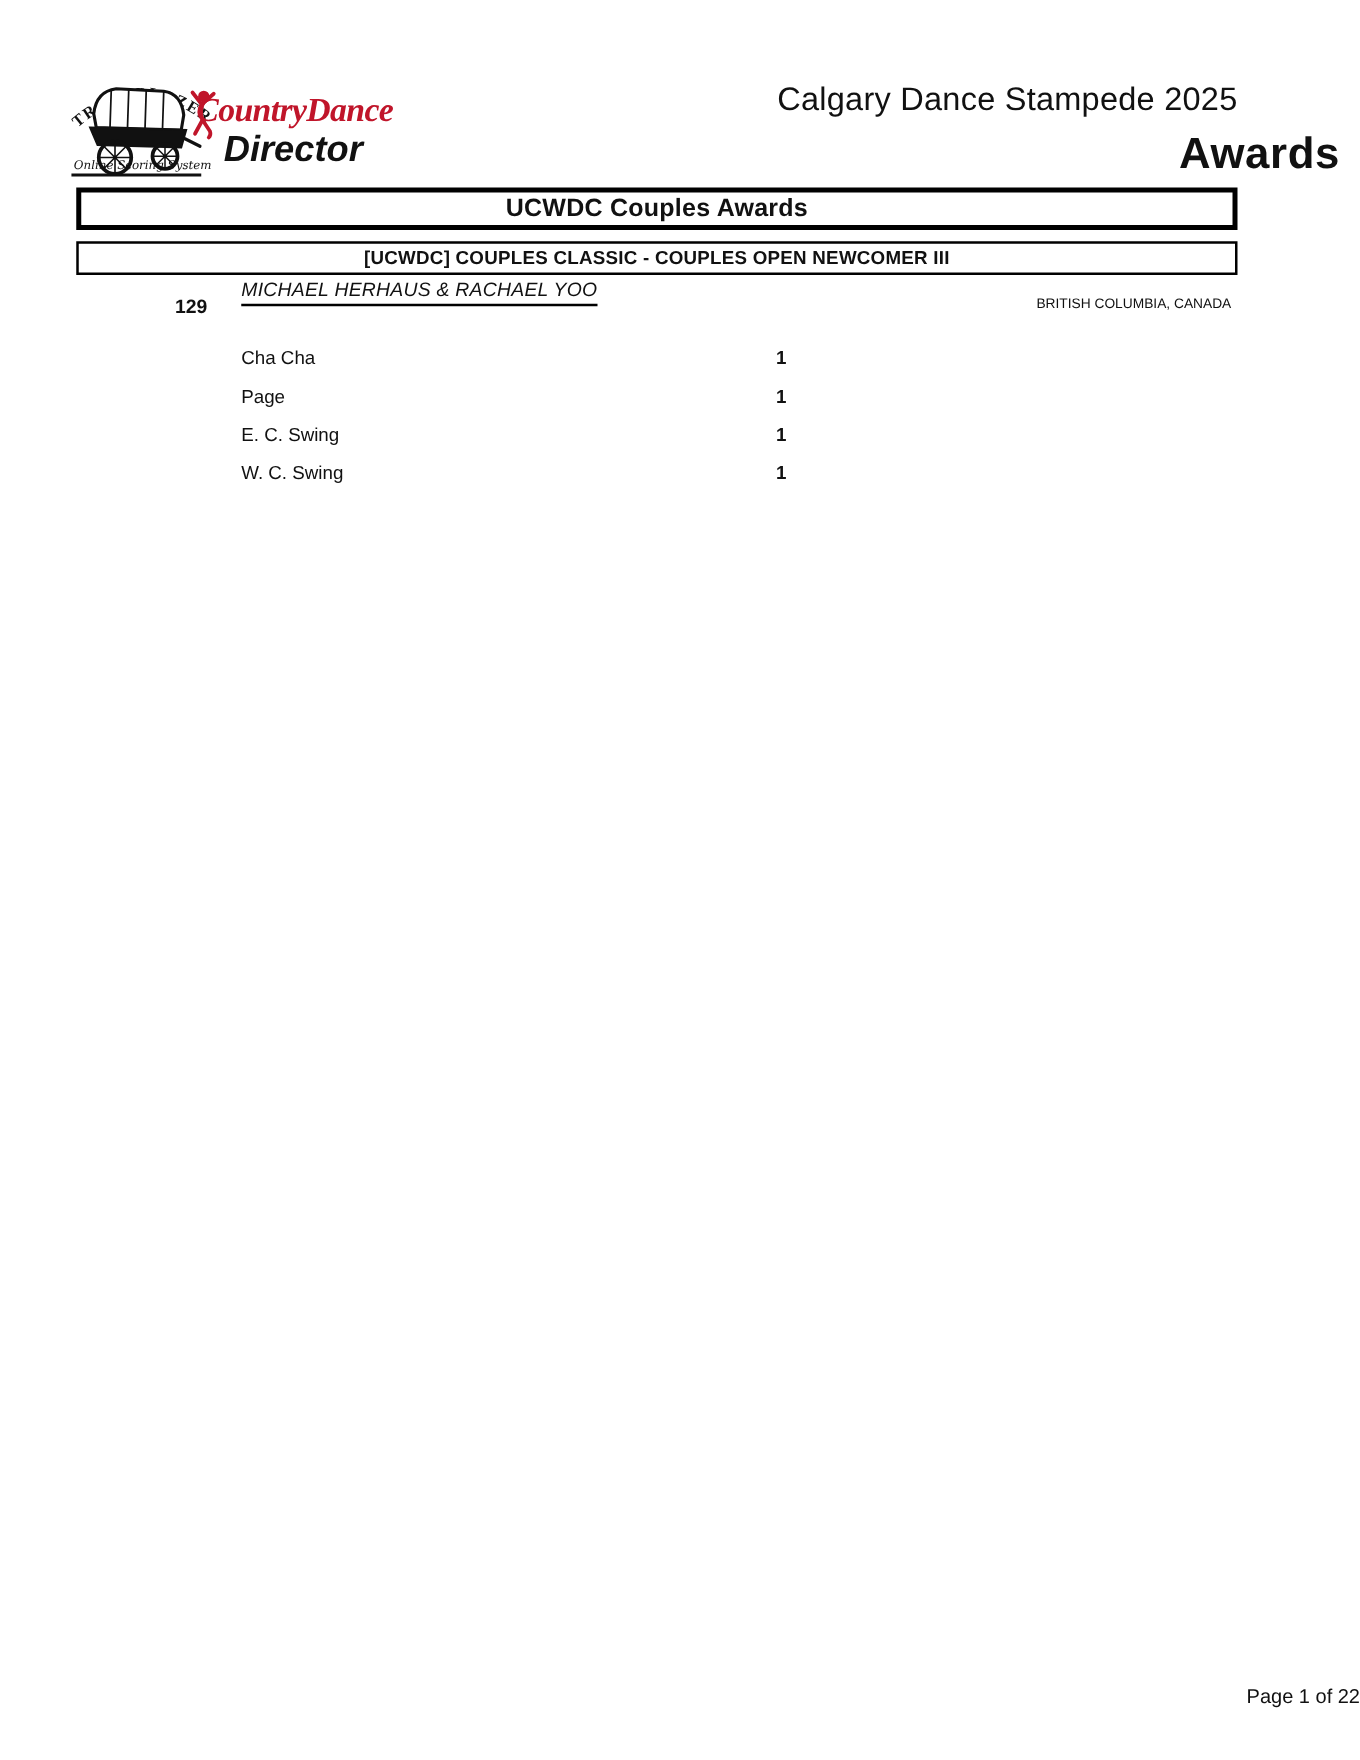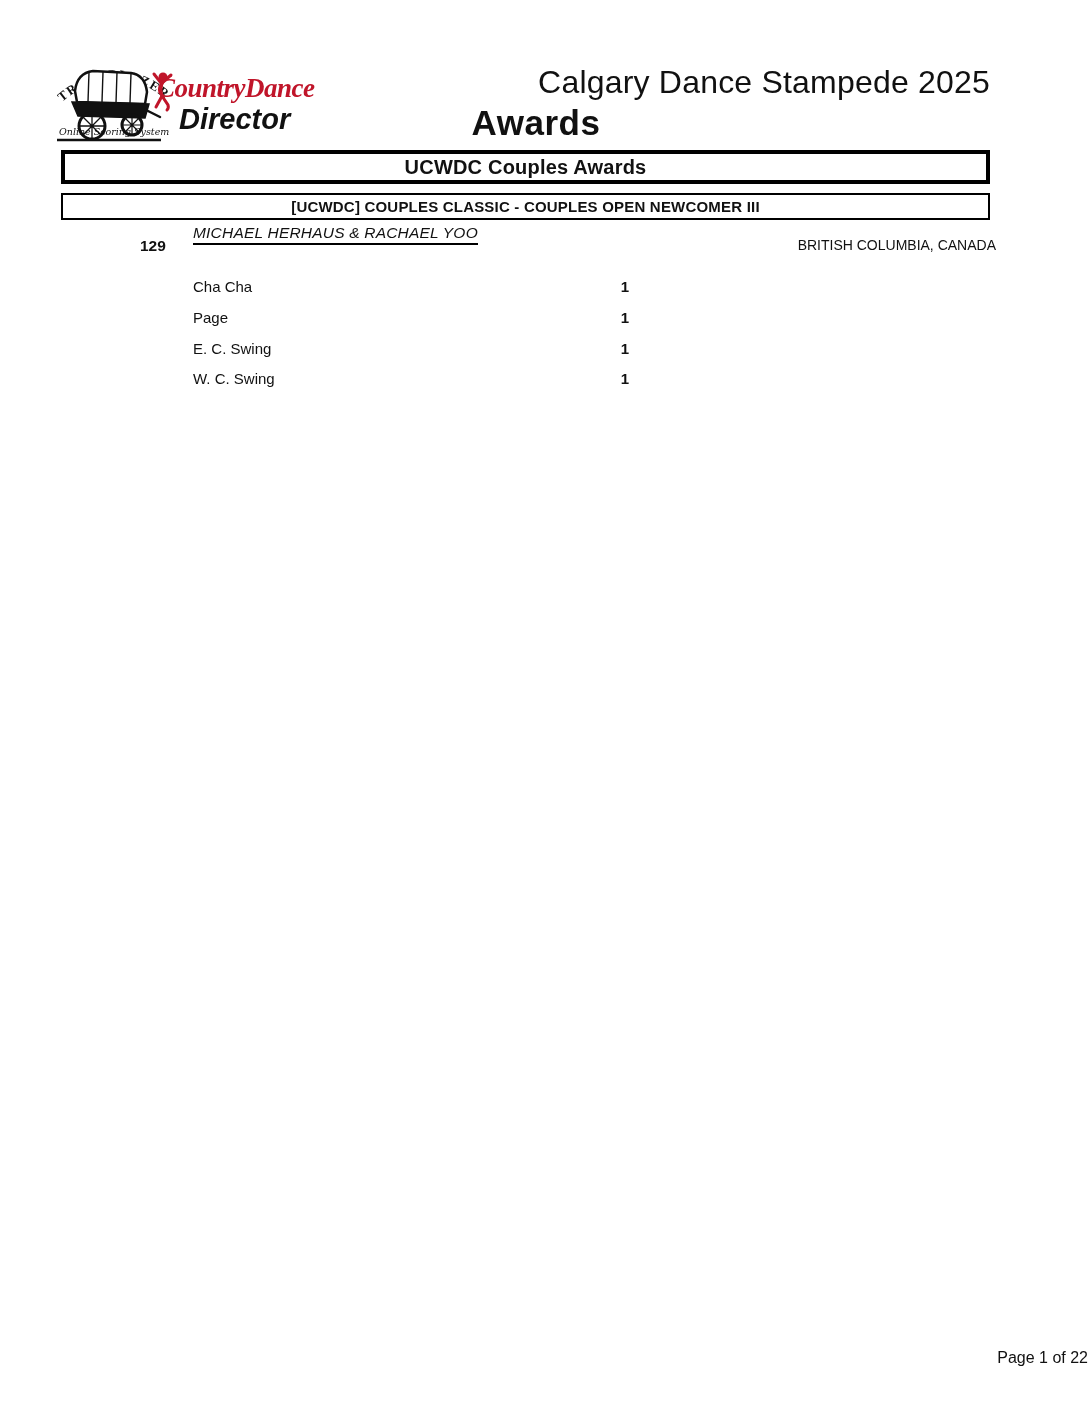--- a/index.html
+++ b/index.html
@@ -13,32 +13,32 @@
     overflow: hidden;
   }
 
   
   .logo-wrap { position: absolute; left: 57px; top: 55px; }
 
   .event-title {
     position: absolute;
     top: 64px;
     right: 98px;
-    font-size: 32px;
+    font-size: 26px;
     font-weight: 400;
     letter-spacing: 0.2px;
     white-space: nowrap;
   }
 
   .page-title {
     position: absolute;
     top: 103px;
     left: 0;
     width: 1072px;         
-    text-align: center;
+    text-align: right;
     font-size: 35px;
     font-weight: 700;
     letter-spacing: 0.5px;
   }
 
   
   .banner {
     position: absolute;
     left: 61px;
     width: 929px;
@@ -80,22 +80,22 @@
     font-size: 15.5px;
     font-style: italic;
     letter-spacing: 0.2px;
     border-bottom: 2px solid #000;
     padding-bottom: 1px;
     white-space: nowrap;
   }
   .entry-location {
     position: absolute;
     top: 237px;
-    right: 92px;
-    font-size: 14px;
+    right: 103px;
+    font-size: 11px;
     white-space: nowrap;
   }
 
   .results {
     position: absolute;
     left: 193px;
     top: 266px;
     width: 520px;
   }
   .result-row {

